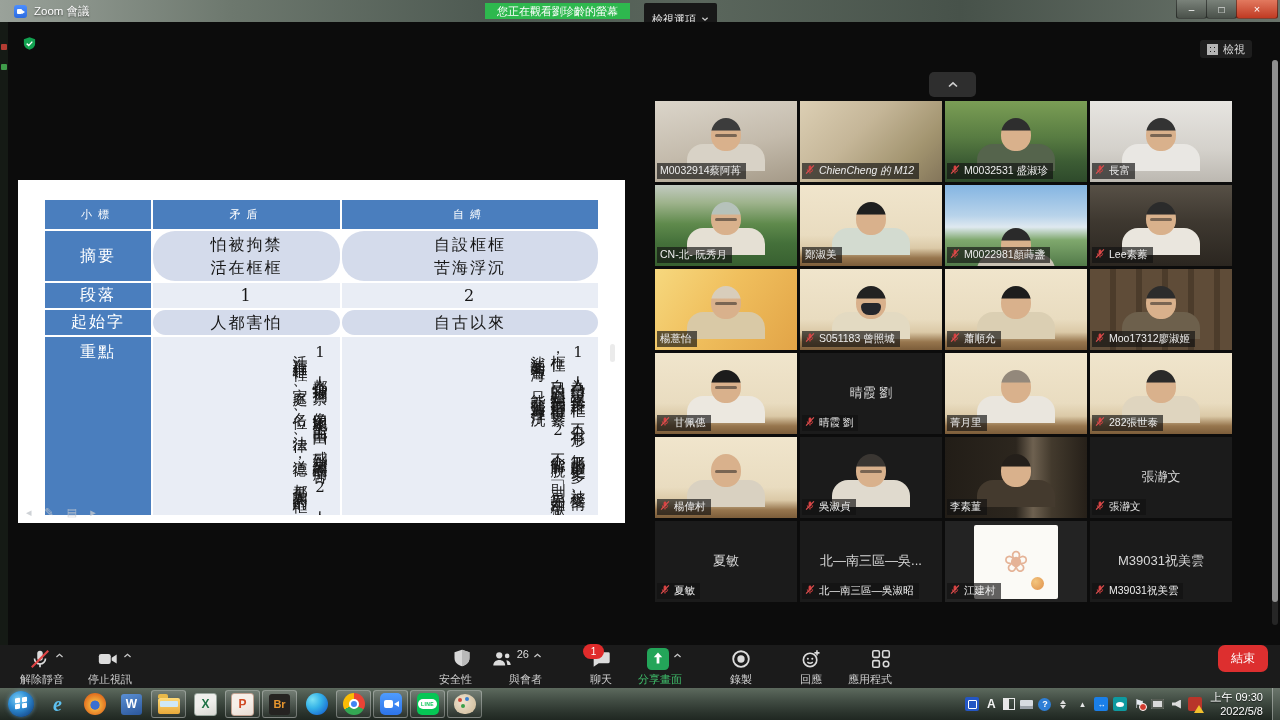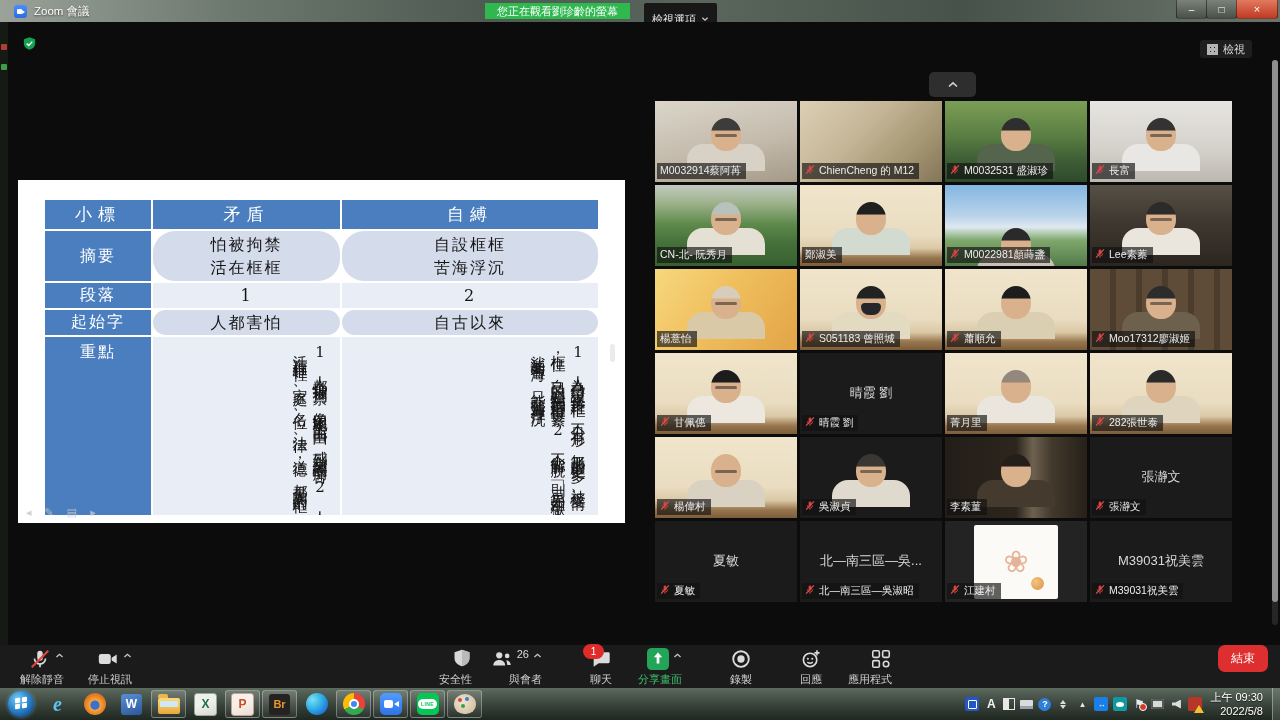--- a/index.html
+++ b/index.html
@@ -37,21 +37,21 @@
   .deskstrip i{position:absolute;left:1px;width:6px;height:6px;border-radius:1px;}
   .deskstrip .d1{top:22px;background:#b33c32;}
   .deskstrip .d2{top:42px;background:#3f9c4a;}
 
   
   .slide{position:absolute;left:18px;top:158px;width:607px;height:343px;background:#ffffff;}
   .ptable{position:absolute;left:27px;top:20px;display:grid;grid-template-columns:106px 187px 256px;
     grid-template-rows:29px 50px 25px 25px 178px;gap:2px;background:#fff;
     font-family:"DejaVu Serif","Liberation Serif",serif;color:#161616;}
   .hd{background:#4a7ebe;color:#fff;display:flex;align-items:center;justify-content:center;
-    font-size:17px;letter-spacing:6px;}
+    font-size:11px;letter-spacing:6px;}
   .lblc{background:#4a7ebe;color:#fff;display:flex;align-items:center;justify-content:center;
     font-size:16px;letter-spacing:2px;}
   .lblc.top{align-items:flex-start;padding-top:5px;}
   .cellA{background:#d4dbeb;border-radius:22px;}
   .cellB{background:#e9edf5;}
   .cell{display:flex;align-items:center;justify-content:center;font-size:16px;white-space:pre-line;
     text-align:center;line-height:23px;letter-spacing:2px;}
   .vcell{display:flex;justify-content:flex-end;align-items:flex-start;overflow:hidden;}
   .vtext{writing-mode:vertical-rl;text-orientation:upright;height:168px;padding:6px 10px 0 0;
     font-size:15px;line-height:20px;letter-spacing:3px;}
@@ -67,21 +67,21 @@
   .grid{position:absolute;left:655px;top:79px;display:grid;grid-template-columns:repeat(4,142px);
     grid-auto-rows:81px;gap:3px;}
   .tile{position:relative;overflow:hidden;background:#1b1b1b;}
   .tl{position:absolute;left:2px;bottom:3px;display:flex;align-items:flex-start;gap:4px;
     background:rgba(16,16,16,.66);padding:1px 5px 1px 3px;font-size:10.5px;color:#ededed;
     max-width:134px;white-space:nowrap;overflow:hidden;}
   .tc{position:absolute;top:38%;left:0;right:0;text-align:center;font-size:13px;color:#d9d9d9;}
 
   
   .sc-beige{background:linear-gradient(168deg,#dbd5ca 0%,#c4bbac 55%,#a59a88 100%);}
-  .sc-blur{background:linear-gradient(135deg,#dccfb4 0%,#c5b698 40%,#a2946f 75%,#83755a 100%);}
+  .sc-blur{background:linear-gradient(135deg,#dccfb4 0%,#c5b698 40%,#a2946f 75%,#83755a 100%);font-style:italic;}
   .sc-park{background:linear-gradient(180deg,#7b9e55 0%,#587c42 45%,#3c5c34 75%,#2e4a2b 100%);}
   .sc-white{background:linear-gradient(180deg,#e7e5e1 0%,#d4d1cb 60%,#bcb8b1 100%);}
   .sc-garden{background:linear-gradient(180deg,#c2cac1 0%,#9eb38c 22%,#5f8a4c 48%,#44703a 72%,#386030 100%);padding-left:44px;}
   .sc-scroll{background:linear-gradient(180deg,#f0e5cc 0%,#e9dcc0 62%,#dbc9a7 78%,#97764e 90%,#7c5d3a 100%);}
   .sc-sky{background:linear-gradient(180deg,#84b5e2 0%,#b8d3ea 38%,#dfe9f0 52%,#7fa86d 68%,#527a49 100%);}
   .sc-dim{background:linear-gradient(180deg,#575046 0%,#3e3830 45%,#2b2620 100%);}
   .sc-yellow{background:linear-gradient(125deg,#f6d87e 0%,#f0bf5d 45%,#e2a447 100%);}
   .sc-bookshelf{background:repeating-linear-gradient(90deg,#5f4c38 0 20px,#4c3c2b 20px 26px),linear-gradient(#5f4c38,#4c3c2b);}
   .sc-home{background:linear-gradient(90deg,#c9bda6 0%,#e3dac7 30%,#ded3bc 55%,#b3a78d 80%,#a0males 100%);}
   .sc-dark{background:linear-gradient(90deg,#221d17 0%,#2c261e 50%,#6e6150 62%,#433a2d 75%,#262019 100%);}

